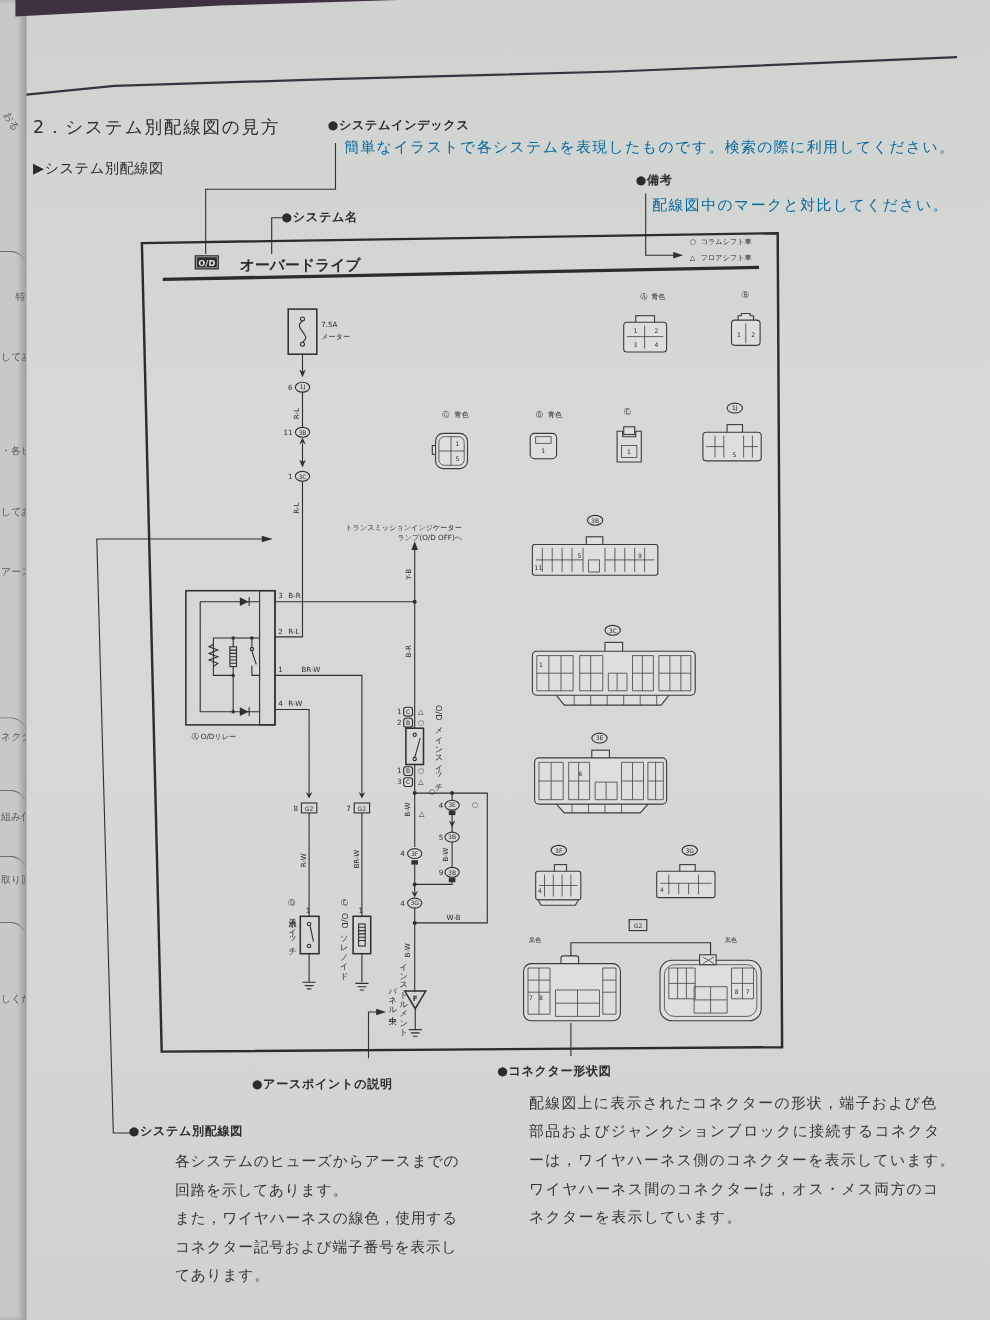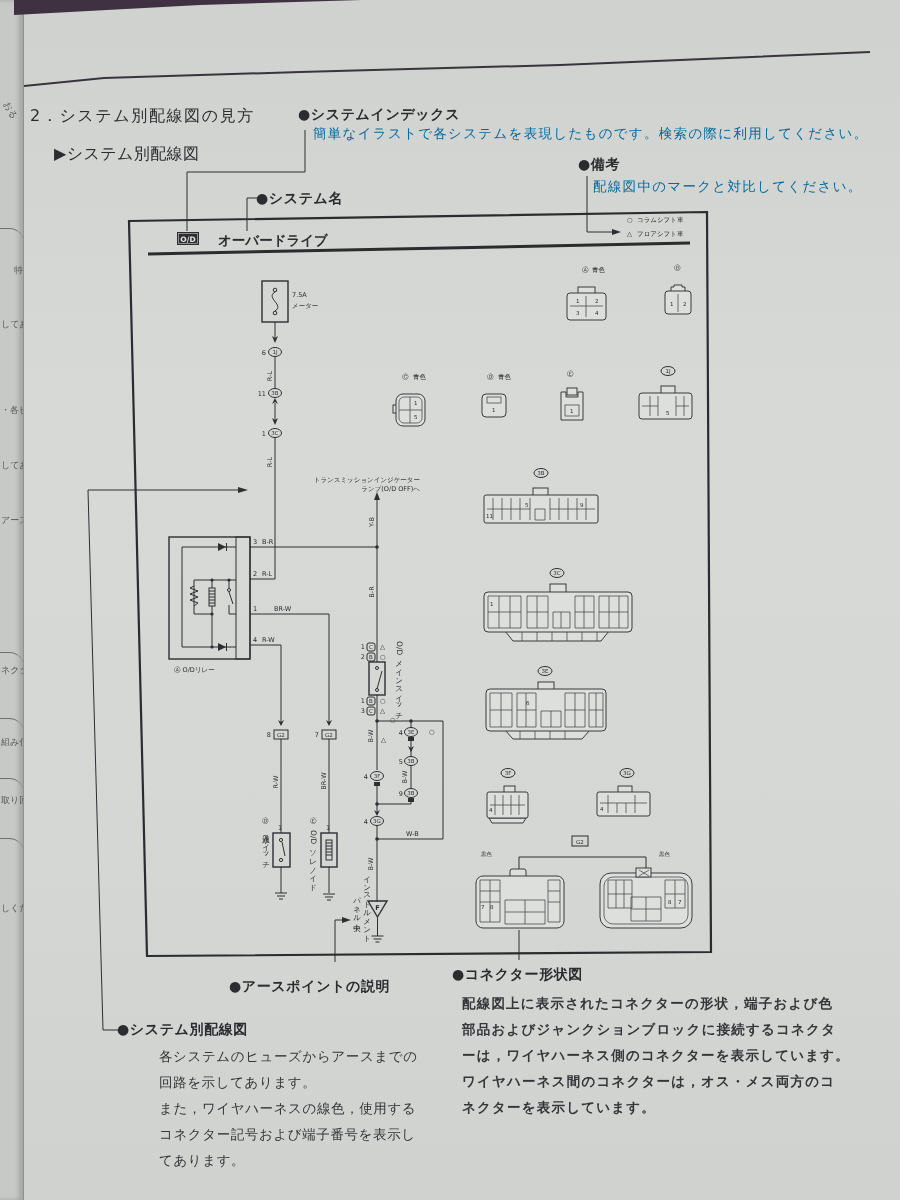--- a/index.html
+++ b/index.html
@@ -3,26 +3,26 @@
 <meta charset="utf-8">
 <style>
   html,body{margin:0;padding:0;}
   body{width:900px;height:1200px;position:relative;overflow:hidden;background:#d2d5d1;font-family:"DejaVu Sans",sans-serif;color:#2b2b30;}
   .paper{position:absolute;left:23px;top:0;width:877px;height:1200px;background:linear-gradient(180deg,#cfd2ce 0%,#d6d9d5 35%,#d4d7d3 70%,#cfd2ce 100%);}
   .leftpage{position:absolute;left:0;top:0;width:23px;height:1200px;background:#c6c9c5;border-right:1px solid #8f928e;box-shadow:inset -4px 0 5px rgba(0,0,0,0.18);overflow:hidden;}
   .lp-frag{position:absolute;left:1px;font-size:9px;color:#55585a;white-space:nowrap;}
   .lp-curve{position:absolute;left:-6px;width:30px;height:14px;border-top:1px solid #6d706c;border-radius:0 40px 0 0;}
   .abs{position:absolute;white-space:nowrap;text-align:center;}
   .section-title{left:30px;top:106px;font-size:16px;letter-spacing:1.6px;}
-  .sub-title{left:30px;top:144px;font-size:16px;letter-spacing:0.4px;margin-left:24px;}
-  .co-title{font-size:14px;font-weight:bold;letter-spacing:0.6px;}
+  .sub-title{left:30px;top:144px;font-size:13px;letter-spacing:0.4px;}
+  .co-title{font-size:11px;font-weight:bold;letter-spacing:0.6px;}
   .co-text{font-size:13.5px;letter-spacing:1.3px;color:#0369a1;}
   .para{position:absolute;font-size:13.5px;color:#35353a;}
   .para .ln{height:26px;line-height:26px;white-space:nowrap;}
-  .para-right{left:462px;top:990px;width:368px;letter-spacing:1.2px;font-weight:bold;}
+  .para-right{left:481px;top:990px;width:368px;letter-spacing:1.2px;}
   .para-left{left:143px;top:1043px;width:255px;letter-spacing:0.6px;margin-left:16px;}
   svg.overlay{position:absolute;left:0;top:0;}
   .lbl{font-family:"DejaVu Sans",sans-serif;font-size:6.5px;fill:#2b2b30;}
   .lbl-s{font-family:"DejaVu Sans",sans-serif;font-size:5.5px;fill:#2b2b30;}
   .vt{writing-mode:vertical-rl;font-family:"DejaVu Sans",sans-serif;font-size:7.5px;fill:#2b2b30;}
   .ln-w{stroke:#2e2e33;stroke-width:1;fill:none;}
   .ln-b{stroke:#2e2e33;stroke-width:1.4;fill:none;}
   .conn{stroke:#3a3a3f;stroke-width:1;fill:#dcdfdb;}
   .grid{stroke:#3a3a3f;stroke-width:0.7;fill:none;}
 </style>

